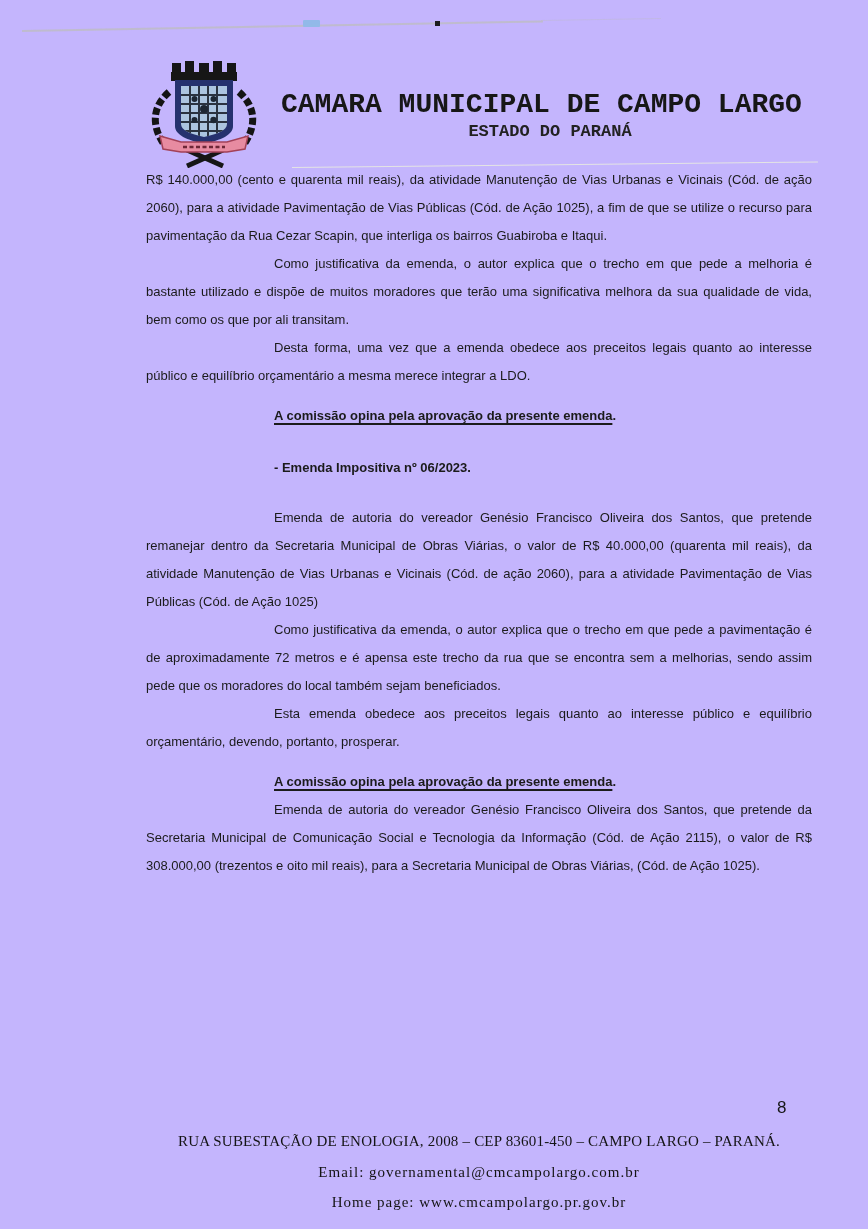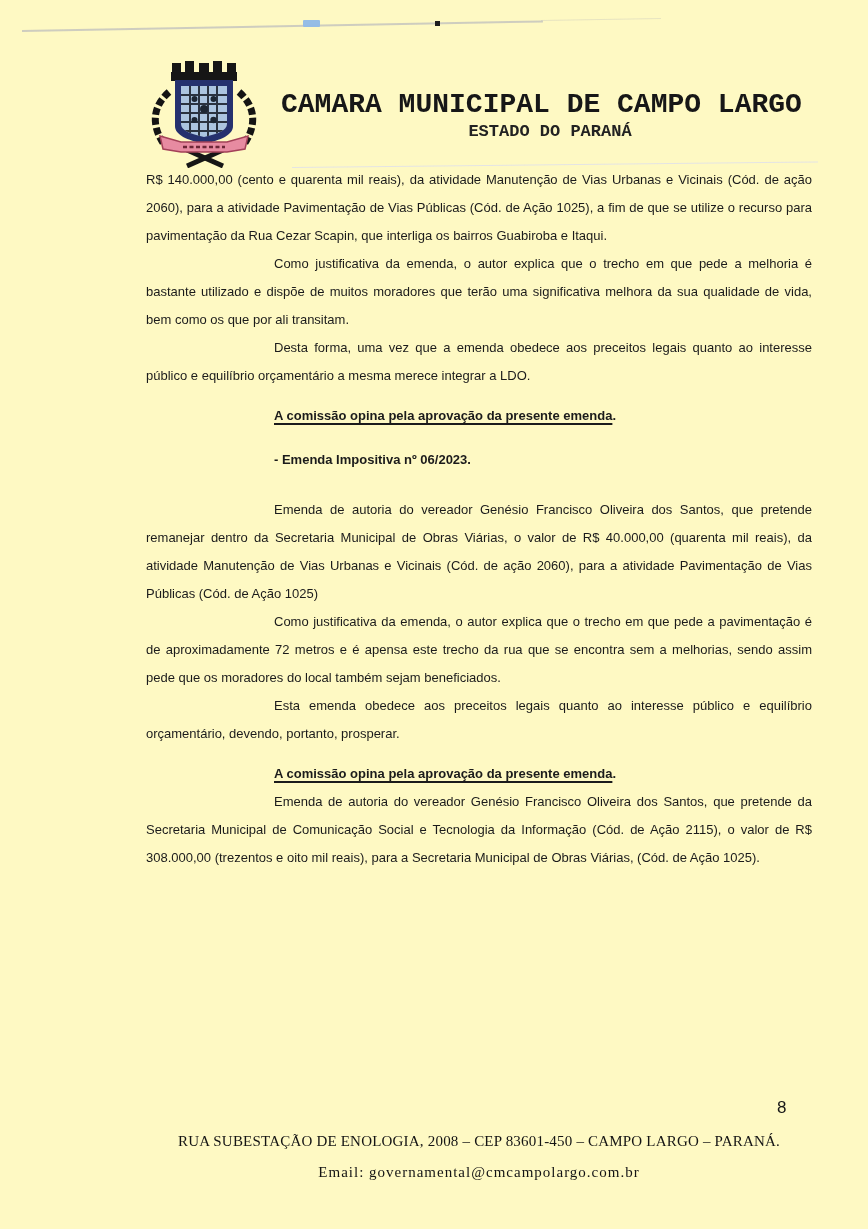--- a/index.html
+++ b/index.html
@@ -4,21 +4,21 @@
 <style>
   html, body {
     margin: 0;
     padding: 0;
     background: #ffffff;
   }
   .page {
     position: relative;
     width: 868px;
     height: 1229px;
-    background: #fef9c3;
+    background: #c4b5fd;
     overflow: hidden;
     font-family: "Liberation Sans", "DejaVu Sans", sans-serif;
     color: #1b1b1b;
   }
   
   .artifact-line {
     position: absolute;
     height: 1.5px;
     background: #bdbdbd;
     transform-origin: left center;
@@ -53,21 +53,21 @@
     font-size: 13px; line-height: 28px;
   }
   .para { margin: 0; text-align: justify; text-indent: 128px; }
   .para.continuation { text-indent: 0; }
   .opinion { margin: 12px 0 0 128px; font-weight: 700; }
   .opinion .u {
     text-decoration: underline;
     text-decoration-thickness: 2px;
     text-underline-offset: 3px;
   }
-  .heading { margin: 16px 0 22px 128px; font-weight: 700; }
+  .heading { margin: 24px 0 22px 128px; font-weight: 700; }
   
   .page-number { position: absolute; left: 777px; top: 1098px; font-size: 17px; color: #161616; }
   .doc-footer {
     position: absolute; left: 146px; top: 1120px; width: 666px; text-align: center;
     font-family: "Liberation Serif", "DejaVu Serif", serif; color: #141414;
   }
   .f-line { margin: 13px; font-size: 15px; line-height: 17.5px; }
   .f-address { letter-spacing: .2px; }
   .f-phone { letter-spacing: 1.5px; }
   .f-email { letter-spacing: 1px; }
@@ -148,15 +148,16 @@
     <p class="para">Esta emenda obedece aos preceitos legais quanto ao interesse público e equilíbrio orçamentário, devendo, portanto, prosperar.</p>
     <p class="opinion"><span class="u">A comissão opina pela aprovação da presente emenda</span><span>.</span></p>
     <p class="para">Emenda de autoria do vereador Genésio Francisco Oliveira dos Santos, que pretende da Secretaria Municipal de Comunicação Social e Tecnologia da Informação (Cód. de Ação 2115), o valor de R$ 308.000,00 (trezentos e oito mil reais), para a Secretaria Municipal de Obras Viárias, (Cód. de Ação 1025).</p>
   </div>
 
   <div class="page-number">8</div>
 
   <div class="doc-footer">
     <p class="f-line f-address">RUA SUBESTAÇÃO DE ENOLOGIA, 2008 – CEP 83601-450 – CAMPO LARGO – PARANÁ.</p>
     <p class="f-line f-email">Email: governamental@cmcampolargo.com.br</p>
+    <p class="f-line f-home">Home page: www.cmcampolargo.pr.gov.br</p>
   </div>
 
 </div>
 
 </body></html>

